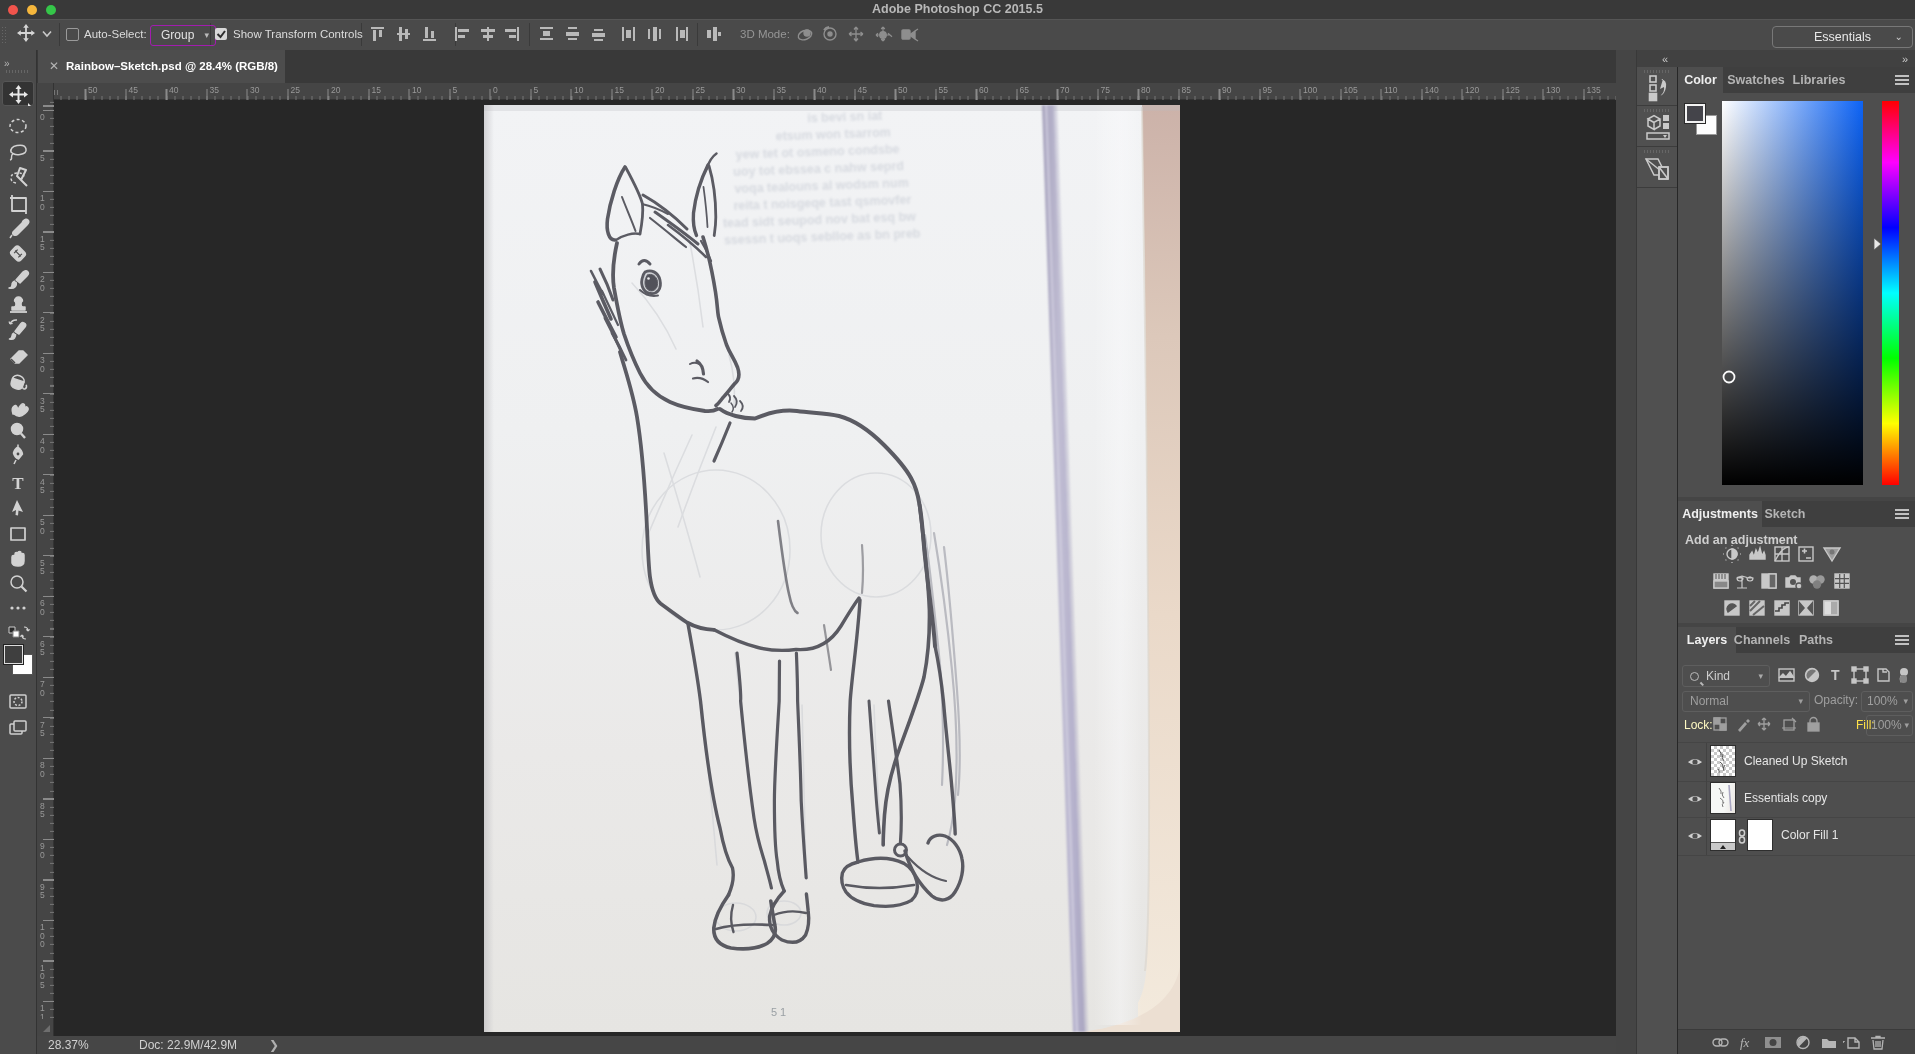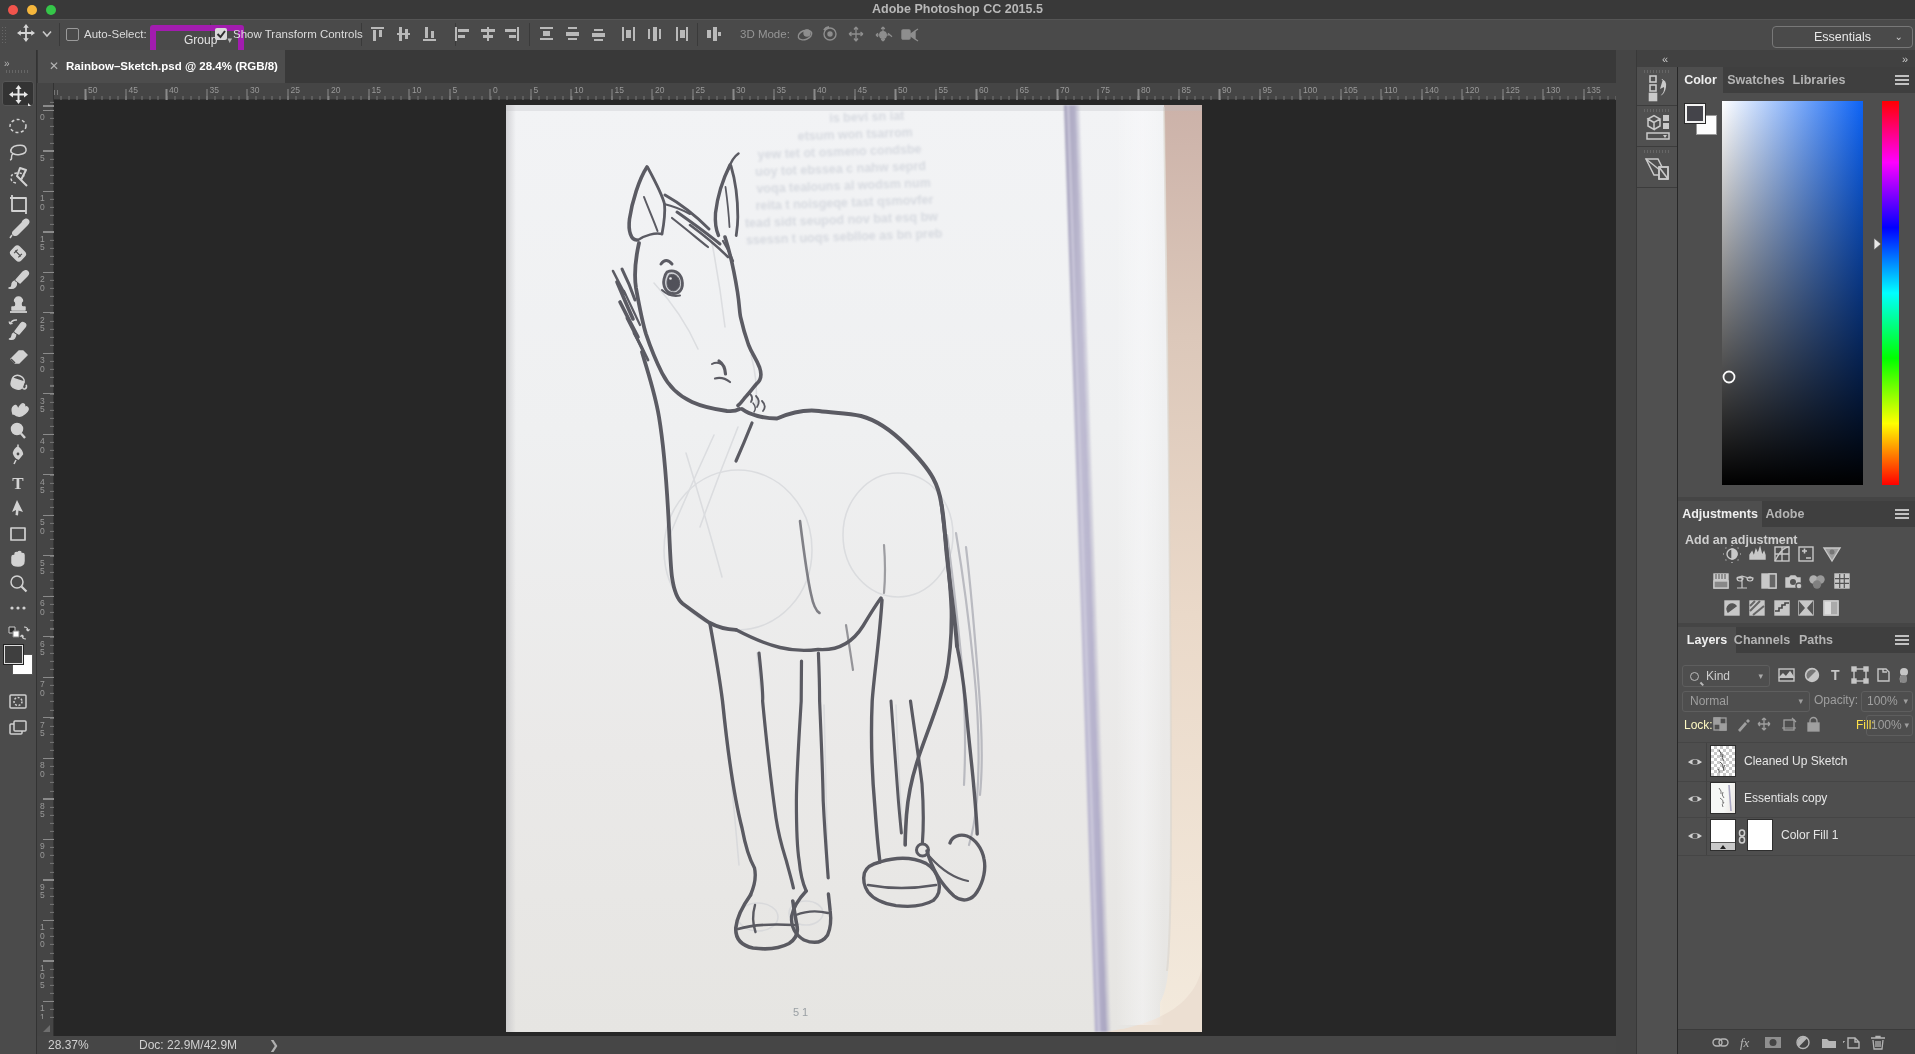--- a/index.html
+++ b/index.html
@@ -7,37 +7,37 @@
        -webkit-font-smoothing:antialiased}
   .abs{position:absolute}
   
   #titlebar{left:0;top:0;width:1915px;height:34px;background:#393939}
   #titlebar .t{width:100%;text-align:center;color:#b9b9b9;font-size:12.5px;font-weight:bold;line-height:19px}
   .light{width:10px;height:10px;border-radius:50%;top:5px}
   #optbar{left:0;top:19px;width:1915px;height:31px;background:#4a4a4a;border-top:1px solid #555;box-sizing:border-box}
   .olabel{color:#dcdcdc;font-size:11.5px;line-height:31px;top:19px}
   .dim{color:#969696}
   .cb{top:28px;width:11px;height:11px;border:1px solid #9a9a9a;border-radius:2px;background:transparent}
-  #grpdd{left:150px;top:25px;width:54px;height:19px;border:6px solid #a21caf;border-radius:3px;
-         color:#e2e2e2;font-size:12px;line-height:19px;padding-left:28px}
+  #grpdd{left:150px;top:25px;width:54px;height:19px;border:1px solid #a21caf;border-radius:3px;
+         color:#e2e2e2;font-size:12px;line-height:19px;padding-left:10px}
   #essbtn{left:1772px;top:26px;width:139px;height:20px;border:1px solid #787878;border-radius:4px;
           color:#e8e8e8;font-size:12.5px;line-height:20px;text-align:center}
   
   #tabstrip{left:37px;top:50px;width:1579px;height:33px;background:#393939}
   #doctab{left:38px;top:50px;width:247px;height:33px;background:#4d4d4d;color:#fff;
           font-size:11.5px;font-weight:bold;line-height:33px}
   
   #toolbar{left:0;top:50px;width:37px;height:1004px;background:#4b4b4b;border-right:1px solid #333;box-sizing:border-box}
   
   #hruler{left:37px;top:83px;width:1579px;height:17px;background:#454545;border-bottom:1px solid #333;box-sizing:border-box}
   #vruler{left:37px;top:83px;width:17px;height:953px;background:#454545;border-right:1px solid #333;box-sizing:border-box}
   .rlab{color:#999;font-size:8.5px;line-height:8.5px}
   
   #canvas{left:54px;top:100px;width:1562px;height:936px;background:#272727}
-  #photo{left:452px;top:5px;width:696px;height:927px}
+  #photo{left:430px;top:5px;width:696px;height:927px}
   
   #statusbar{left:37px;top:1036px;width:1579px;height:18px;background:#464646;color:#d0d0d0;font-size:12px;line-height:18px}
   
   #dockspacer{left:1616px;top:50px;width:21px;height:1004px;background:#454545;border-right:1px solid #393939;box-sizing:border-box}
   #collapsebar{left:1637px;top:50px;width:278px;height:17px;background:#414141;color:#c9c9c9}
   #iconstrip{left:1637px;top:67px;width:40px;height:987px;background:#505050}
   #mainpanel{left:1678px;top:67px;width:237px;height:987px;background:#4e4e4e}
   .ptabbar{background:#3f3f3f;height:26px;width:237px;position:absolute;left:0}
   .ptab{position:absolute;height:26px;line-height:26px;font-size:12.5px;font-weight:bold;color:#b4b4b4;text-align:center}
   .ptab.act{background:#4e4e4e;color:#efefef}
@@ -611,21 +611,21 @@
       <circle cx="7" cy="8" r="5.5" fill="none" stroke="#fafafa" stroke-width="1.8"></circle>
     </svg>
   <div class="abs" id="huestrip"></div>
   <svg class="abs" style="left:194px;top:170px" width="10" height="14">
       <path d="M2,1 L9,7 L2,13 Z" fill="#e8e8e8" stroke="#555" stroke-width=".8"></path>
     </svg>
 
   <div class="abs" style="left:0;top:430px;width:237px;height:4px;background:#454545"></div>
   <div class="ptabbar" style="top:434px">
       <div class="ptab act" style="left:0;width:84px">Adjustments</div>
-    <div class="ptab" style="left:84px;width:46px">Adobe</div>
+    <div class="ptab" style="left:84px;width:46px">Sketch</div>
     <div class="hamb"></div>
     </div>
   <div class="abs adjlbl">Add an adjustment</div>
   <svg class="abs" style="left:0;top:478px" width="237" height="82">
     <g stroke="#c8c8c8" fill="none" stroke-width="1.4">
 
       <circle cx="54" cy="9" r="5"></circle>
         <path d="M54,4 a5,5 0 0 1 0,10 z" fill="#c8c8c8"></path>
       <g stroke-width="1.2">
           <path d="M54,1 v-1 M54,17 v1 M46,9 h-1 M62,9 h1 M48.3,3.3 l-.7,-.7 M59.7,14.7 l.7,.7 M48.3,14.7 l-.7,.7 M59.7,3.3 l.7,-.7"></path>

